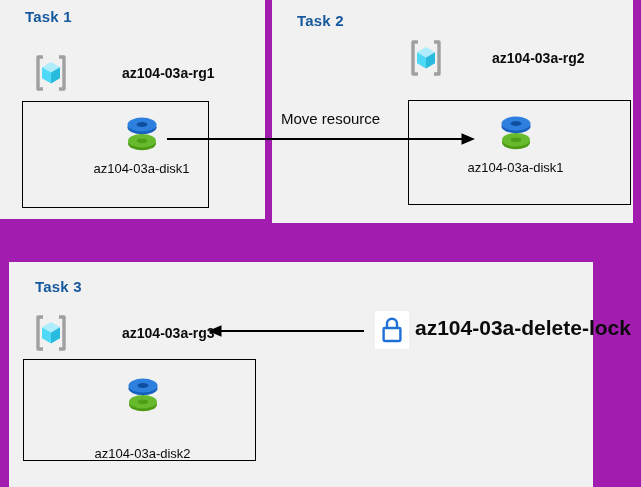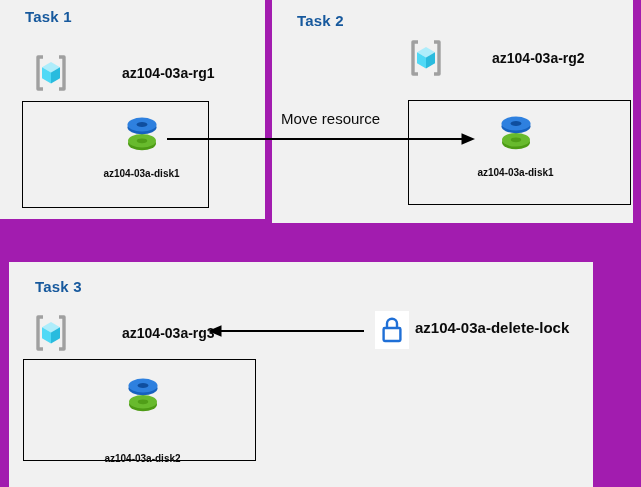--- a/index.html
+++ b/index.html
@@ -25,26 +25,26 @@
 
   .resource-box{position:absolute;border:1.6px solid #000;background:transparent;}
   #panel1 .resource-box{left:22px;top:101px;width:185px;height:105px;}
   #panel2 .resource-box{left:136px;top:100px;width:221px;height:103px;}
   #panel3 .resource-box{left:14px;top:97px;width:231px;height:100px;}
 
   .box-inner{position:absolute;left:0;right:0;top:0;display:flex;flex-direction:column;align-items:center;padding-top:12px;}
   #panel1 .box-inner{transform:translateX(26px);}
   #panel2 .box-inner{transform:translateX(-4px);}
   #panel3 .box-inner{transform:translateX(3px);padding-top:15px;gap:24px;}
-  .resource-label{font-size:10px;font-weight:bold;margin-top:14px;white-space:nowrap;}
+  .resource-label{font-size:13px;font-weight:normal;margin-top:7px;white-space:nowrap;}
 
   .lock-box{position:absolute;left:366px;top:49px;width:34px;height:38px;background:#ffffff;
     display:flex;align-items:center;justify-content:center;}
   .lock-text{position:absolute;left:406px;top:56px;line-height:20px;white-space:nowrap;}
-  .lock-name{font-size:15px;font-weight:bold;}
+  .lock-name{font-size:21px;font-weight:bold;}
   .lock-type b{font-size:14.5px;}
   .lock-type{font-size:14.5px;}
 
   .move-label{position:absolute;left:281px;top:110px;font-size:15px;font-weight:normal;white-space:nowrap;}
 
   #arrow-overlay{position:absolute;left:0;top:0;pointer-events:none;z-index:6;}
   .icon-svg{display:block;}
 </style>
 </head>
 <body>

